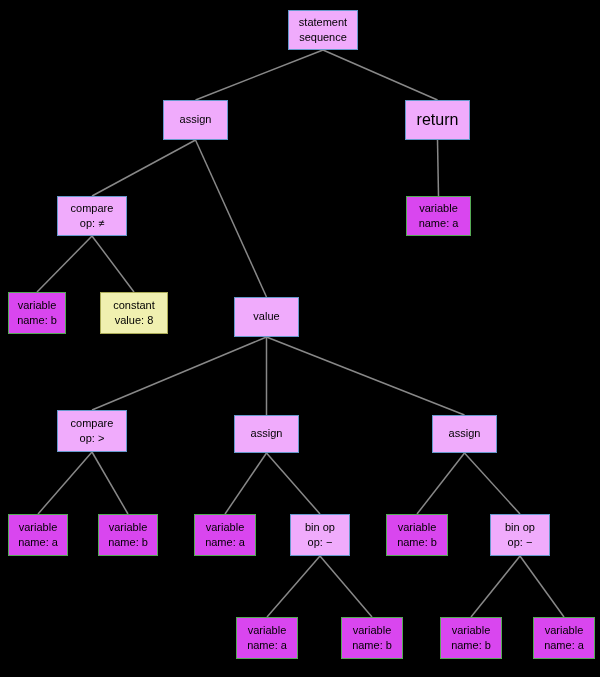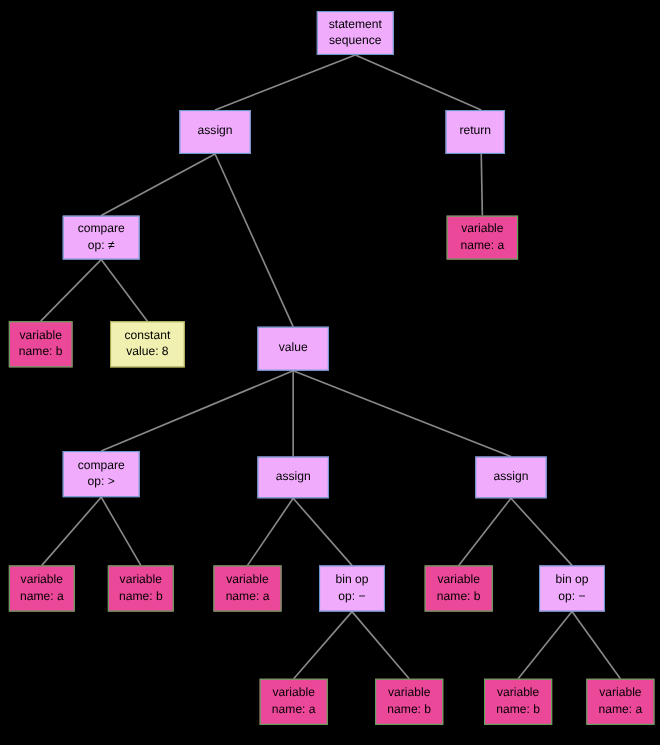--- a/index.html
+++ b/index.html
@@ -18,21 +18,21 @@
       border: 1px solid #555;
       display: flex;
       align-items: center;
       justify-content: center;
       text-align: center;
       line-height: 1.4;
       padding: 4px;
     }
 
     .blue { background: #f0abfc; border-color: #6699cc; }
-    .green { background: #ec4899; border-color: #55aa55; }
+    .green { background: #d946ef; border-color: #55aa55; }
     .yellow { background: #f0f0b0; border-color: #aaaa55; }
 
     svg.lines {
       position: absolute;
       top: 0; left: 0;
       width: 600px;
       height: 677px;
       pointer-events: none;
     }
 
@@ -64,21 +64,21 @@
     <line x1="320" y1="556" x2="267" y2="617"></line>
     <line x1="320" y1="556" x2="372" y2="617"></line>
     <line x1="520" y1="556" x2="471" y2="617"></line>
     <line x1="520" y1="556" x2="564" y2="617"></line>
   </svg>
 
 <div id="nodes-container">
     <div class="node blue" style="left: 288px; top: 10px; width: 70px; height: 40px; font-size: 11px; white-space: pre-line;">statement
 sequence</div>
     <div class="node blue" style="left: 163px; top: 100px; width: 65px; height: 40px; font-size: 11px; white-space: pre-line;">assign</div>
-    <div class="node blue" style="left: 405px; top: 100px; width: 54px; height: 40px; font-size: 11px; white-space: pre-line;">return</div>
+    <div class="node blue" style="left: 405px; top: 100px; width: 65px; height: 40px; font-size: 16px; white-space: pre-line;">return</div>
     <div class="node blue" style="left: 57px; top: 196px; width: 70px; height: 40px; font-size: 11px; white-space: pre-line;">compare
 op: ≠</div>
     <div class="node green" style="left: 406px; top: 196px; width: 65px; height: 40px; font-size: 11px; white-space: pre-line;">variable
 name: a</div>
     <div class="node green" style="left: 8px; top: 292px; width: 58px; height: 42px; font-size: 11px; white-space: pre-line;">variable
 name: b</div>
     <div class="node yellow" style="left: 100px; top: 292px; width: 68px; height: 42px; font-size: 11px; white-space: pre-line;">constant
 value: 8</div>
     <div class="node blue" style="left: 234px; top: 297px; width: 65px; height: 40px; font-size: 11px; white-space: pre-line;">value</div>
     <div class="node blue" style="left: 57px; top: 410px; width: 70px; height: 42px; font-size: 11px; white-space: pre-line;">compare

